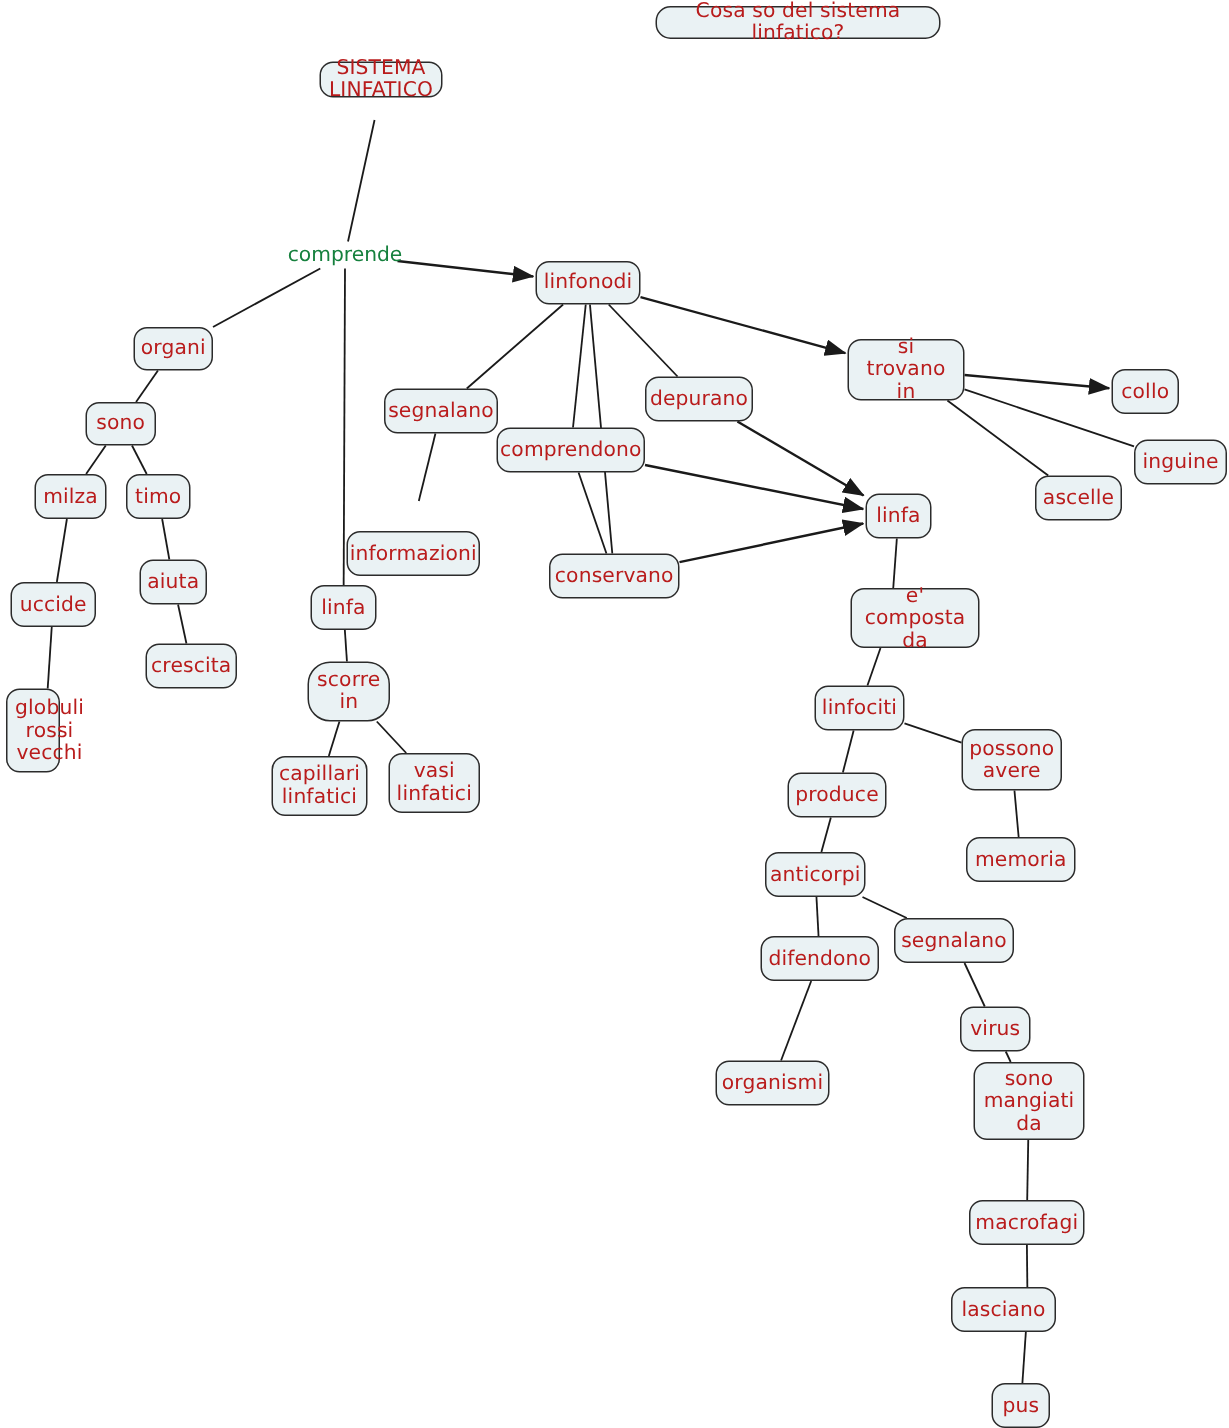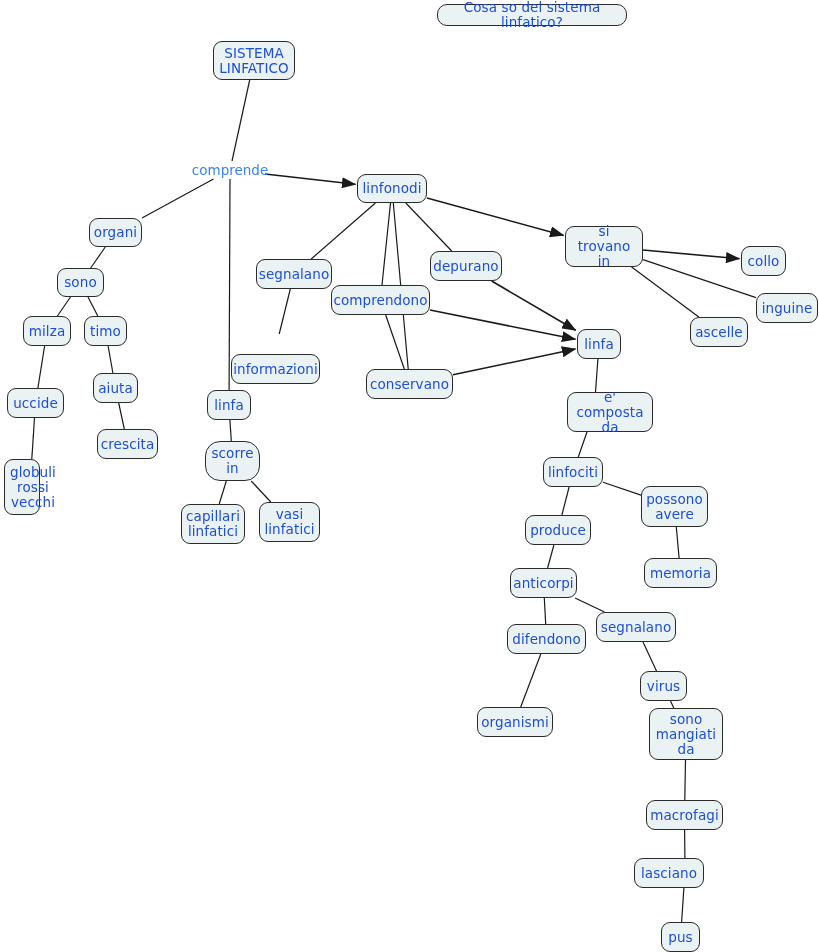--- a/index.html
+++ b/index.html
@@ -29,34 +29,34 @@
   .node {
     position: absolute;
     box-sizing: border-box;
     display: flex;
     align-items: center;
     justify-content: center;
     text-align: center;
     background: #eaf2f4;
     border: 1.4px solid #2b2b2b;
     border-radius: 9px;
-    color: #1d4ed8;
+    color: #b91c1c;
     font-size: 13.5px;
     line-height: 15px;
     letter-spacing: 0.1px;
     padding: 2px 6px;
     white-space: pre-line;
   }
   .node.title-node {
     border-radius: 10px;
     font-size: 13.5px;
   }
   .label-plain {
     position: absolute;
-    color: #3b82f6;
+    color: #15803d;
     font-size: 13.5px;
     line-height: 15px;
     background: transparent;
     border: none;
     white-space: nowrap;
   }
 </style>
 </head>
 <body>
 
@@ -106,21 +106,21 @@
         <line x1="540.8" y1="654.0" x2="520.7" y2="707.0" stroke="#1a1a1a" stroke-width="1.2"></line>
         <line x1="643.0" y1="642.0" x2="656.5" y2="671.0" stroke="#1a1a1a" stroke-width="1.2"></line>
         <line x1="670.5" y1="701.0" x2="673.8" y2="708.0" stroke="#1a1a1a" stroke-width="1.2"></line>
         <line x1="685.5" y1="760.0" x2="684.8" y2="800.0" stroke="#1a1a1a" stroke-width="1.2"></line>
         <line x1="684.6" y1="830.0" x2="684.9" y2="858.0" stroke="#1a1a1a" stroke-width="1.2"></line>
         <line x1="683.9" y1="888.0" x2="681.6" y2="922.0" stroke="#1a1a1a" stroke-width="1.2"></line>
       </g>
   </svg>
   <div id="node-layer">
       <div class="node title-node" style="left: 437px; top: 4px; width: 190px; height: 22px;">Cosa so del sistema linfatico?</div>
-      <div class="node" style="left: 213px; top: 41px; width: 82px; height: 39px;">SISTEMA
+      <div class="node" style="left: 213px; top: 41px; width: 82px; height: 24px;">SISTEMA
 LINFATICO</div>
       <div class="label-plain" style="left: 195px; top: 161px; width: 70px; height: 18px; display: flex; align-items: center; justify-content: center;">comprende</div>
       <div class="node" style="left: 89px; top: 218px; width: 53px; height: 29px;">organi</div>
       <div class="node" style="left: 57px; top: 268px; width: 47px; height: 29px;">sono</div>
       <div class="node" style="left: 23px; top: 316px; width: 48px; height: 30px;">milza</div>
       <div class="node" style="left: 84px; top: 316px; width: 43px; height: 30px;">timo</div>
       <div class="node" style="left: 7px; top: 388px; width: 57px; height: 30px;">uccide</div>
       <div class="node" style="left: 93px; top: 373px; width: 45px; height: 30px;">aiuta</div>
       <div class="node" style="left: 4px; top: 459px; width: 36px; height: 56px; padding-left: 28px;">globuli
 rossi

